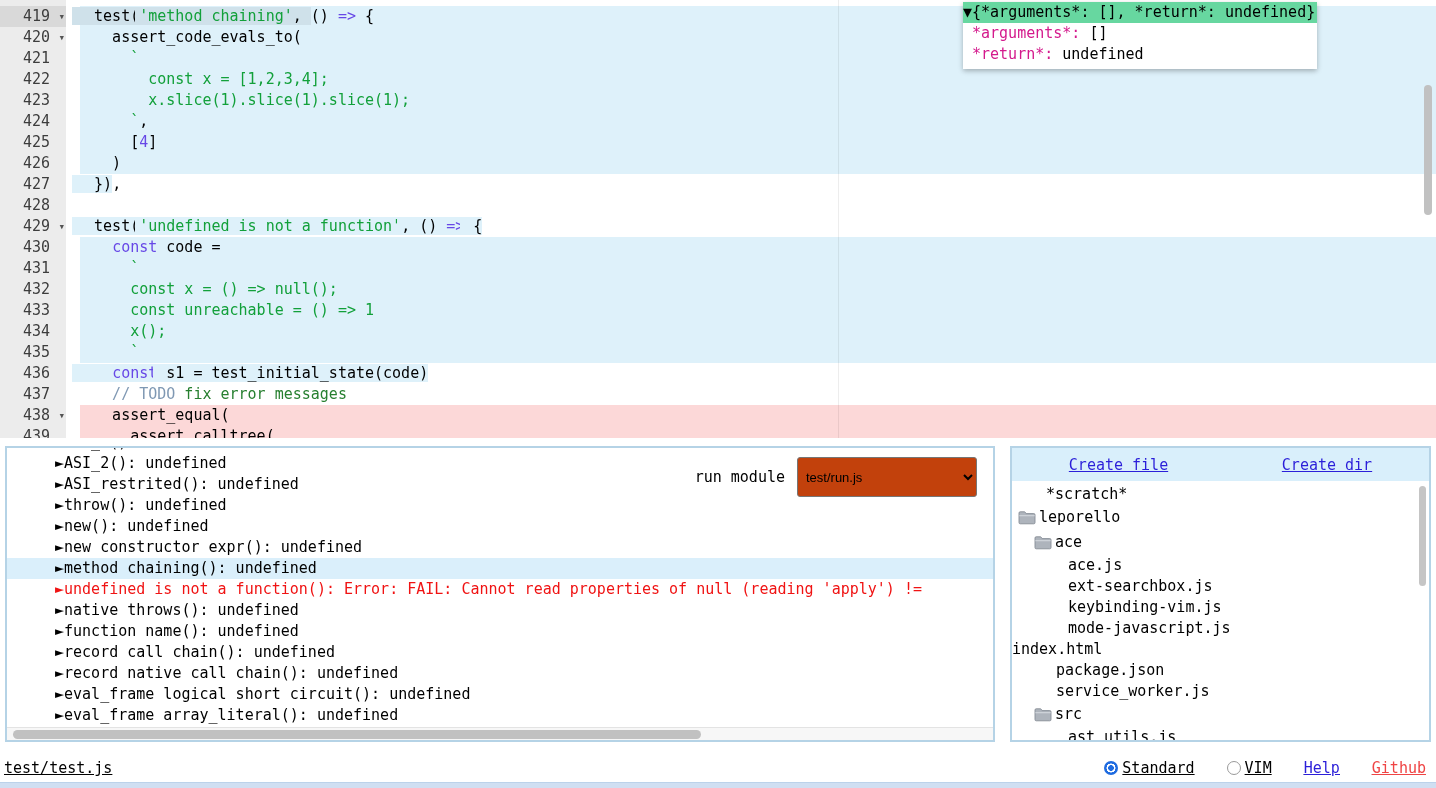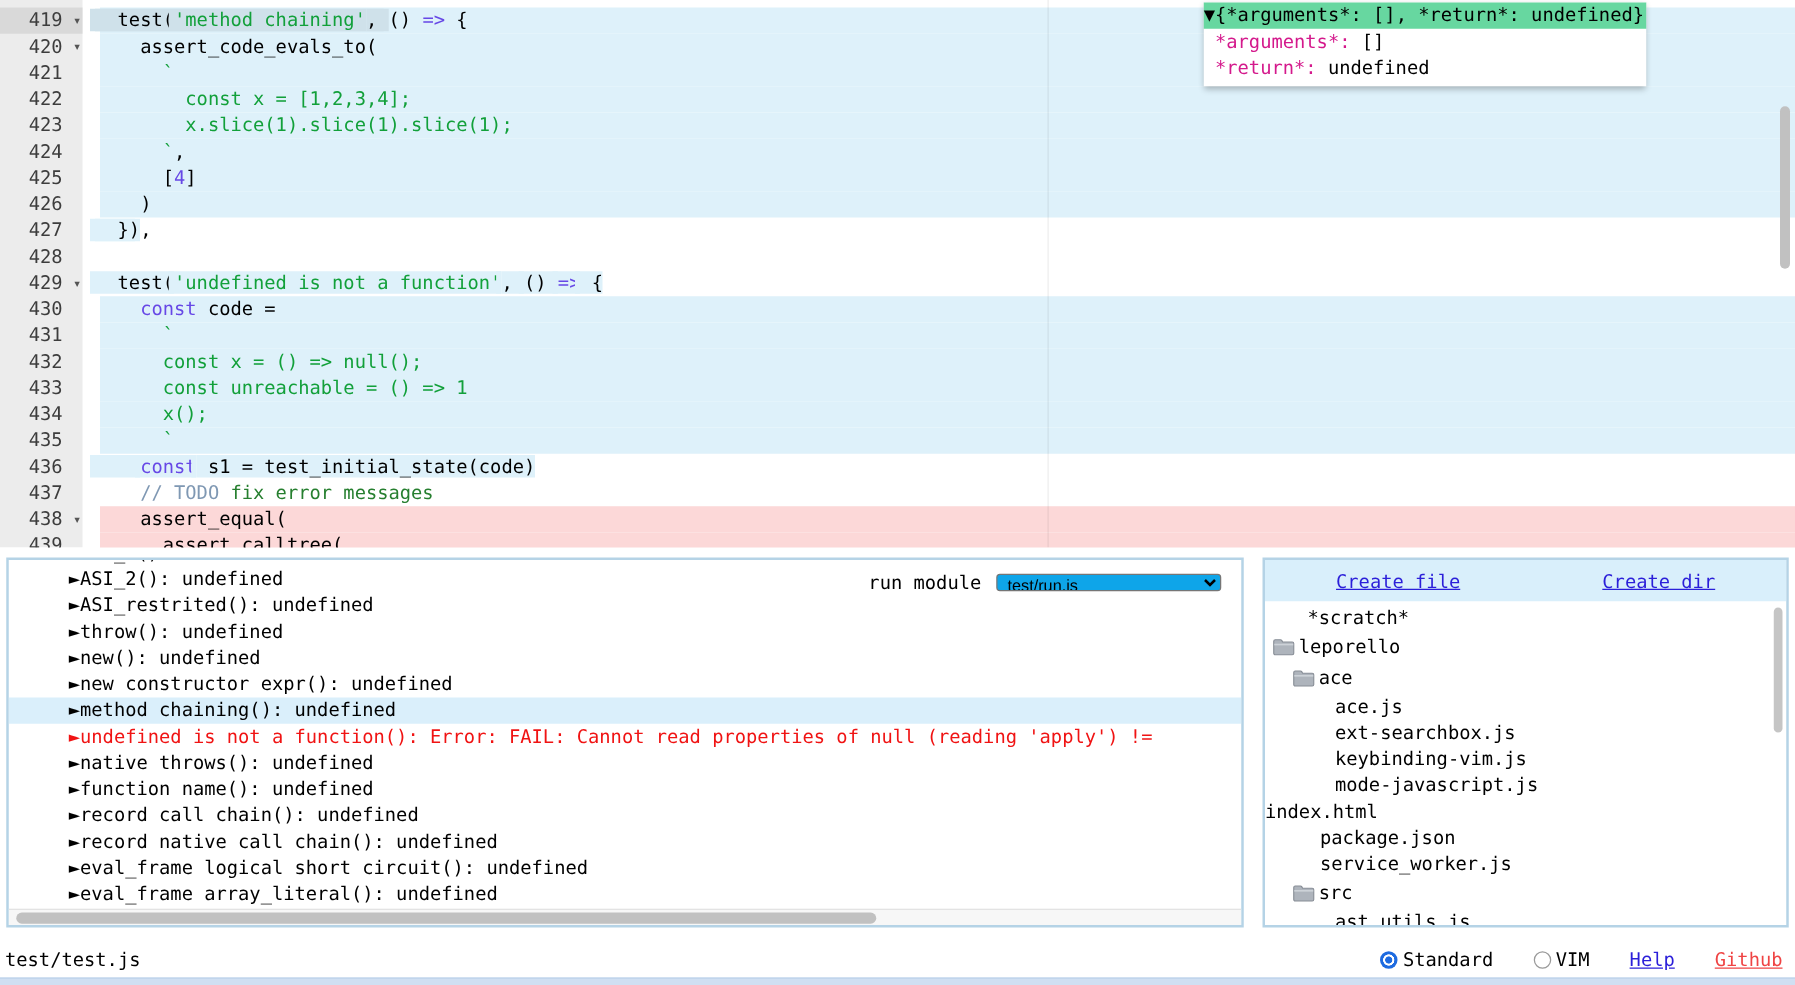--- a/index.html
+++ b/index.html
@@ -41,41 +41,41 @@
   
   .results { position:absolute; left:5px; top:446px; width:990px; height:296px; background:#fff;
              border:2px solid #b5d3e6; overflow:hidden; }
   .rlist { padding-top:0; }
   .rrow { height:21px; line-height:21px; font-size:15px; padding-left:48px; white-space:pre; color:#000; }
   .rrow.clip { margin-top:-16px; }
   .rrow.sel { background:#daeffb; }
   .rrow.err { color:#f01313; }
   .runmod { position:absolute; top:9px; right:16px; display:flex; align-items:center; gap:12px;
             font-size:15px; background:transparent; }
-  .runmod select { width:180px; height:14px; font-family:"Liberation Sans",sans-serif; font-size:13px;
-                   border:1px solid #767676; border-radius:3px; background:#0ea5e9; padding-left:4px; }
+  .runmod select { width:180px; height:40px; font-family:"Liberation Sans",sans-serif; font-size:13px;
+                   border:1px solid #767676; border-radius:3px; background:#c2410c; padding-left:4px; }
   .htrack { position:absolute; left:0; right:0; bottom:0; height:13px; background:#f7f7f7;
             border-top:1px solid #e3e3e3; }
   .hthumb { position:absolute; left:6px; top:2px; height:9px; width:688px; background:#c1c1c1; border-radius:5px; }
 
   
   .files { position:absolute; left:1010px; top:446px; width:421px; height:296px; background:#fff;
            border:2px solid #b5d3e6; overflow:hidden; }
   .fhead { height:33px; background:#d9effb; display:flex; align-items:center; justify-content:space-around;
            font-size:15px; }
   .fhead a { color:#2b1fd9; text-decoration:underline; cursor:pointer; }
   .ftree { position:absolute; left:0; top:33px; right:0; bottom:0; overflow:hidden; padding-top:3px; }
   .frow { height:21px; line-height:21px; font-size:15px; white-space:pre; display:flex; align-items:center; color:#000; }
   .frow.folder { height:25px; }
   .frow svg { margin-right:3px; flex:0 0 auto; }
   .fthumb { position:absolute; right:3px; top:38px; width:7px; height:100px; background:#c5c5c5; border-radius:4px; }
 
   
   .status { position:absolute; left:0; top:755px; width:1436px; height:26px; background:#fff;
-            display:flex; align-items:center; font-size:15px; }
+            display:flex; align-items:center; font-size:15px;text-decoration:underline; }
   .status .file { padding-left:4px; }
   .sright { margin-left:auto; display:flex; align-items:center; gap:32px; padding-right:10px; }
   .kbopt { display:flex; align-items:center; gap:4px; cursor:pointer; }
   .radio { width:14px; height:14px; border-radius:50%; border:1px solid #9a9a9a; background:#fff; display:inline-block; }
   .radio.on { border:none;
     background:radial-gradient(circle at 50% 50%, #1e6be0 0 2.6px, #ffffff 3.1px 4.3px, #1e6be0 4.7px 7px); }
   .slink { text-decoration:underline; cursor:pointer; color:#2b1fd9; }
   .slink.visited { color:#ef4444; }
   .bstrip { position:absolute; left:0; bottom:0; width:1436px; height:6px; background:#d0dff2;
             border-top:1px solid #bcd2ea; }

